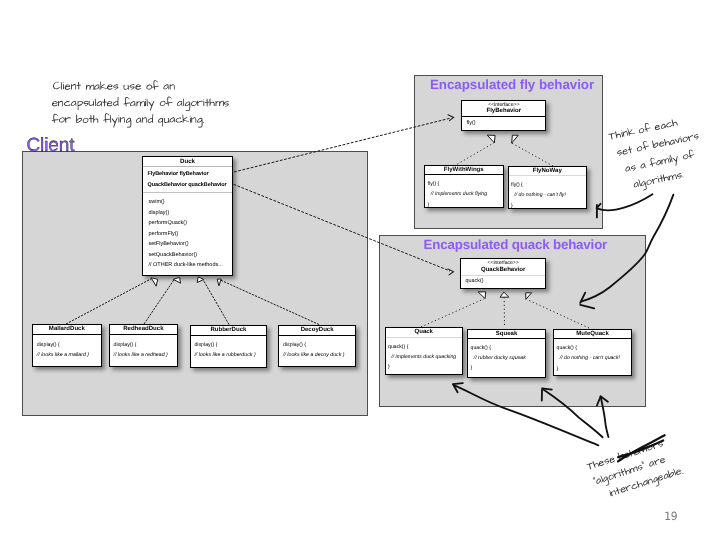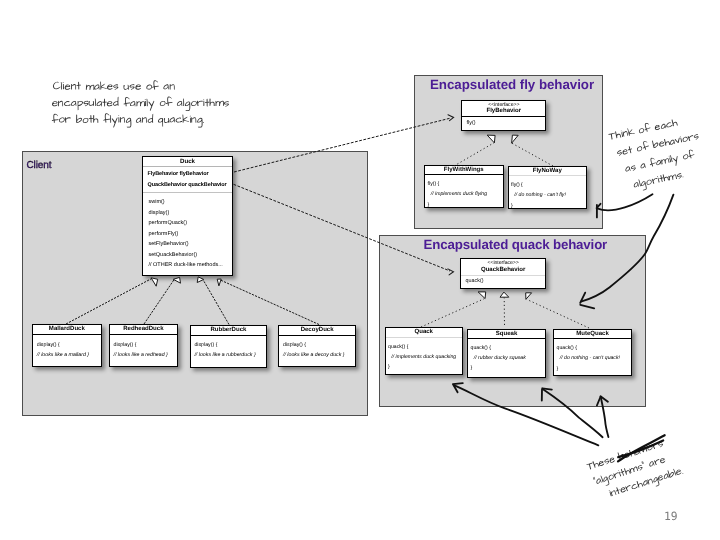--- a/index.html
+++ b/index.html
@@ -5,35 +5,35 @@
 <style>
   html,body{margin:0;padding:0;}
   body{width:720px;height:540px;background:#ffffff;overflow:hidden;
        font-family:"Liberation Sans",sans-serif;position:relative;
        -webkit-font-smoothing:antialiased;text-rendering:geometricPrecision;}
   #slide{position:absolute;left:0;top:0;width:720px;height:540px;background:#fff;}
 
   
   .panel{position:absolute;background:#d6d6d6;border:1.6px solid #4e4e4e;
          box-shadow:0 0 0 0 rgba(0,0,0,0);box-sizing:border-box;}
-  .panel-title{position:absolute;font-weight:bold;color:#4c1d95;white-space:nowrap;
+  .panel-title{position:absolute;font-weight:bold;color:#8b5cf6;white-space:nowrap;
                letter-spacing:-0.1px;}
   .umlbox{position:absolute;background:#ffffff;border:1.2px solid #000;
           box-shadow:2.5px 2.5px 4px 0px rgba(0,0,0,0.42);box-sizing:border-box;
           color:#000;}
   .umlbox .hd{text-align:center;font-weight:bold;border-bottom:1.1px solid #000;
               box-sizing:border-box;}
   .umlbox .sec{box-sizing:border-box;}
   .row{white-space:nowrap;overflow:visible;}
   svg.ovl{position:absolute;left:0;top:0;width:720px;height:540px;overflow:visible;}
   .pageno{position:absolute;color:#808080;font-family:"DejaVu Sans Mono",monospace;}
 
   
   #client-panel{left:22px;top:150.5px;width:345.5px;height:265.9px;}
-  #client-title{left:26.5px;top:160px;font-size:10px;font-weight:normal;-webkit-text-stroke:0.32px #000;}
+  #client-title{left:26.5px;top:135px;font-size:19px;font-weight:normal;-webkit-text-stroke:0.32px #000;}
   #fly-panel{left:414px;top:74.5px;width:189px;height:154px;}
   #fly-title{left:430px;top:76.8px;font-size:13.35px;letter-spacing:-0.05px;}
   #quack-panel{left:379px;top:234.5px;width:266.5px;height:172.6px;}
   #quack-title{left:423.5px;top:236.5px;font-size:13.3px;letter-spacing:-0.15px;text-align:center;}
 
   
   #duck-box{left:142px;top:156px;width:91px;height:120px;font-size:5.5px;
             border-width:1px;}
   #duck-box .hd{font-size:6.15px;padding:1.2px 0 0.9px;line-height:7.2px;
                 border-bottom:0.8px solid #b5b5b5;}

